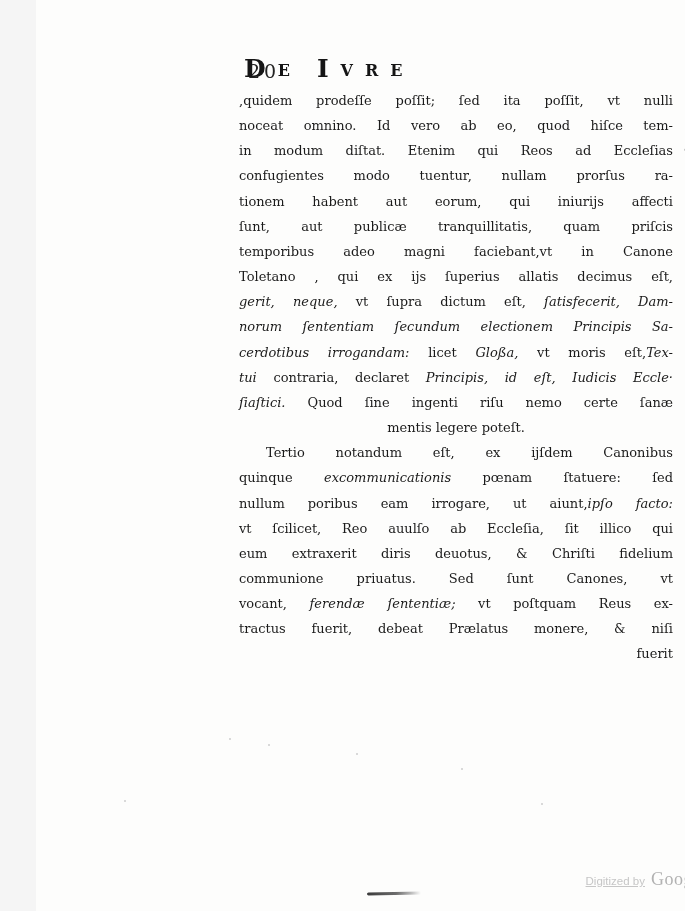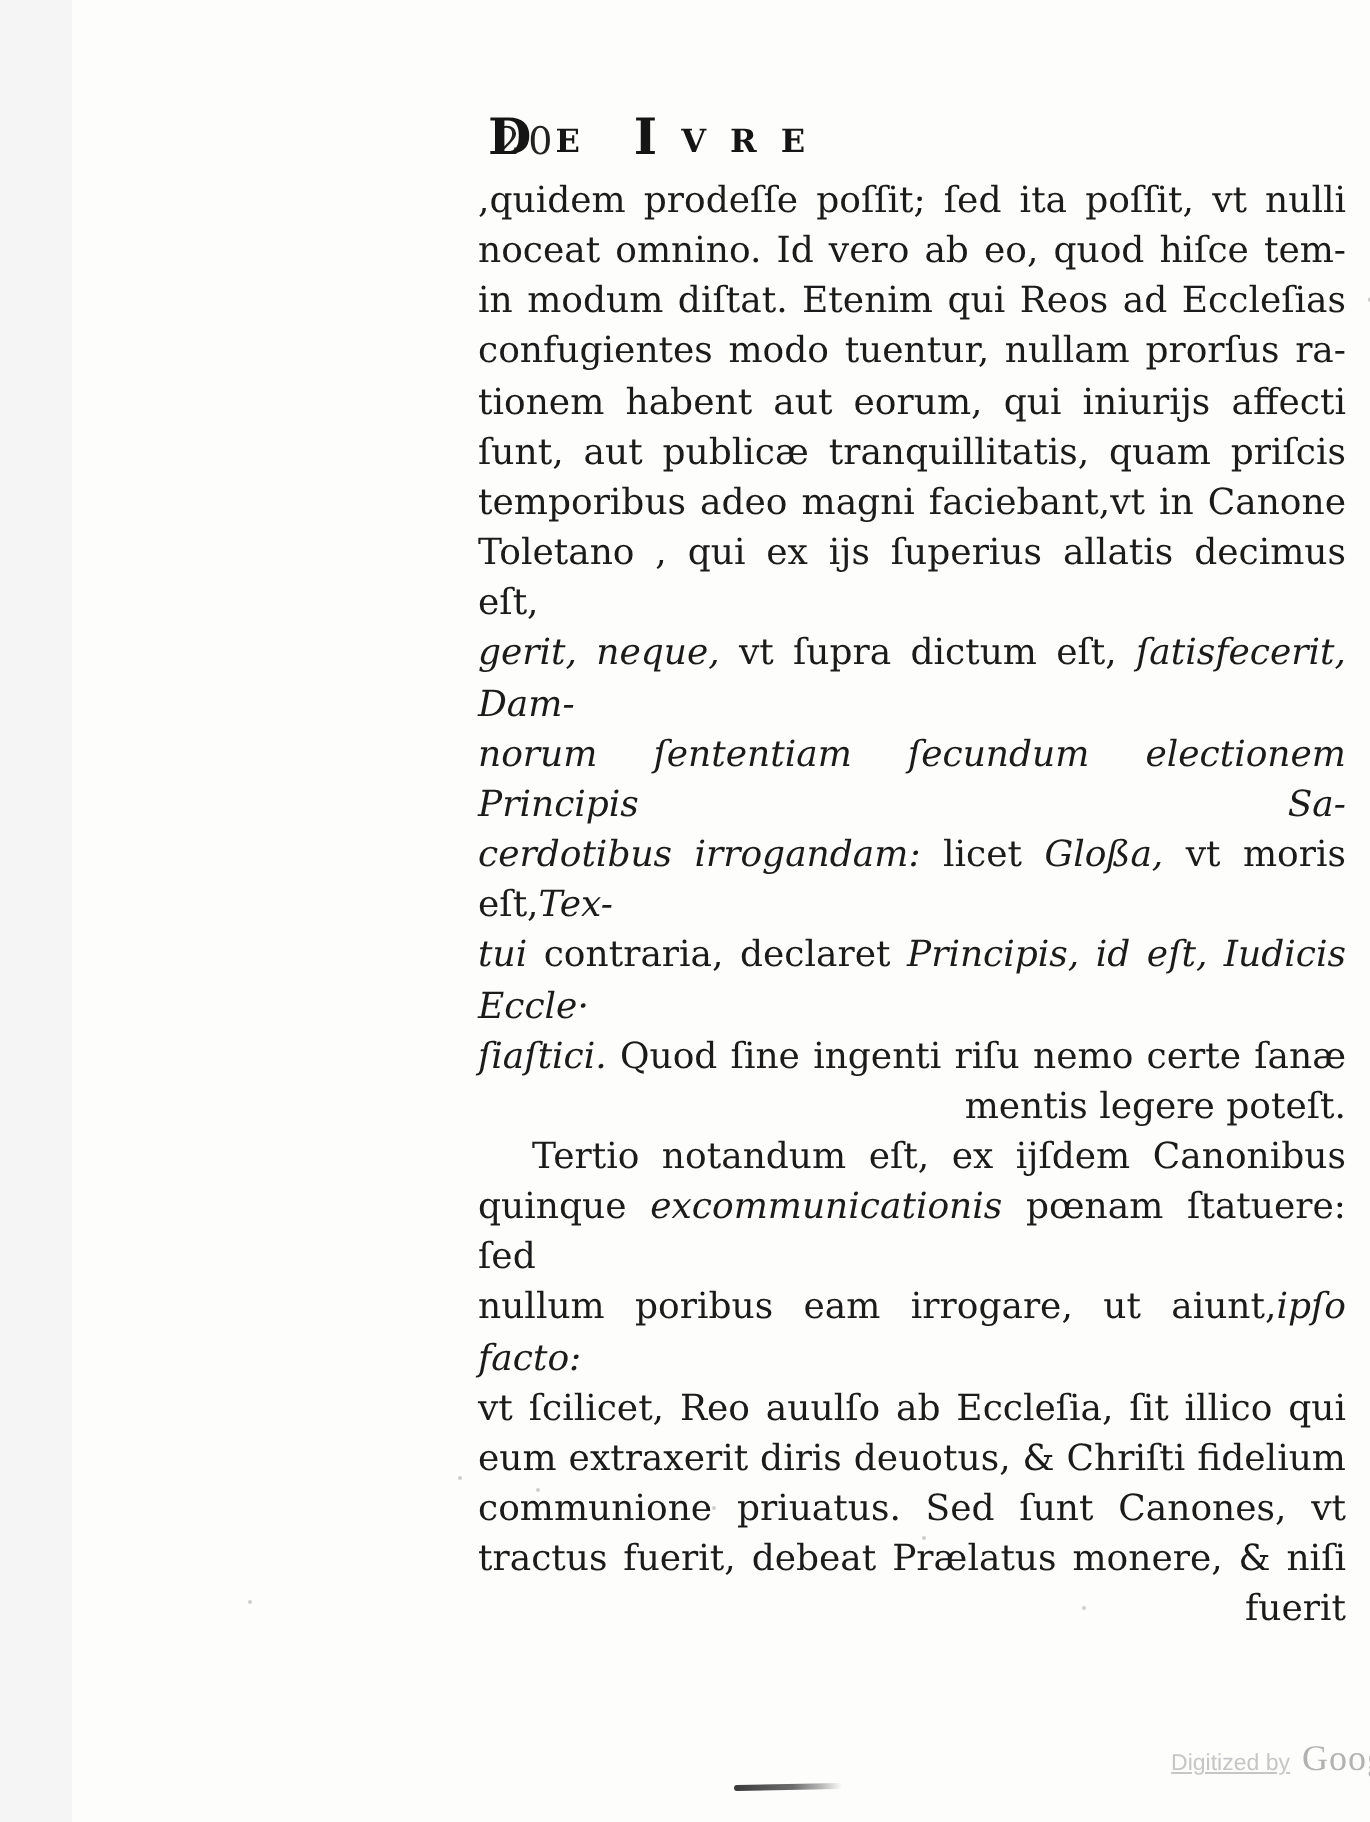--- a/index.html
+++ b/index.html
@@ -24,24 +24,24 @@
   .running-title {
     position: absolute; left: 203px; top: 54px; width: 433px;
     text-align: left; white-space: nowrap; color: #151515;
   }
   .running-title .cap-big   { font-size: 25px; font-weight: bold; margin: 0 5px; letter-spacing: 2px; }
   .running-title .cap-small { font-size: 16px; font-weight: bold; margin: 0 5px; letter-spacing: 2px; vertical-align: 1px; }
   .running-title .word-gap  { margin-left: 20px; }
   
   .body-text {
     position: absolute; left: 203px; top: 88px; width: 434px;
-    font-size: 18px; line-height: 25.15px; color: #1b1b1b;
+    font-size: 13px; line-height: 25.15px; color: #1b1b1b;
   }
   .line { text-align: justify; text-align-last: justify; white-space: normal; }
-  .line.nojust { text-align: right; text-align-last: auto; }
+  .line.nojust { text-align: center; text-align-last: auto; }
   .line.right  { text-align: center; text-align-last: right; }
   .line.indent { text-indent: 27px; }
   .it { font-style: italic; }
   
   .watermark {
     position: absolute; right: 14px; top: 869px;
     color: #c0c0c0; white-space: nowrap;
   }
   .watermark .prefix {
     font-family: "Liberation Sans", sans-serif;
@@ -92,20 +92,21 @@
       <div class="line"><span class="it">cerdotibus irrogandam:</span><span> licet </span><span class="it">Gloßa,</span><span> vt moris eſt,</span><span class="it">Tex-</span></div>
       <div class="line"><span class="it">tui</span><span> contraria, declaret </span><span class="it">Principis, id eſt, Iudicis Eccle·</span></div>
       <div class="line"><span class="it">ſiaſtici.</span><span>  Quod ſine ingenti riſu nemo certe ſanæ</span></div>
       <div class="line nojust"><span>mentis legere poteſt.</span></div>
       <div class="line indent"><span>Tertio notandum eſt, ex ijſdem Canonibus</span></div>
       <div class="line"><span>quinque </span><span class="it">excommunicationis</span><span> pœnam ſtatuere: ſed</span></div>
       <div class="line"><span>nullum poribus eam irrogare, ut aiunt,</span><span class="it">ipſo facto:</span></div>
       <div class="line"><span>vt ſcilicet, Reo auulſo ab Eccleſia, ſit illico qui</span></div>
       <div class="line"><span>eum extraxerit diris deuotus, &amp; Chriſti fidelium</span></div>
       <div class="line"><span>communione priuatus. Sed ſunt Canones, vt</span></div>
+      <div class="line"><span>vocant, </span><span class="it">ferendæ ſententiæ;</span><span> vt poſtquam Reus ex-</span></div>
       <div class="line"><span>tractus fuerit, debeat Prælatus monere, &amp; niſi</span></div>
       <div class="line nojust right"><span>fuerit</span></div>
     </div>
 
   <div class="watermark">
     <span class="prefix">Digitized by</span><span class="brand">Google</span>
   </div>
 
   <div class="artifact slash-mark"></div>
   <div class="artifact edge-line"></div>

